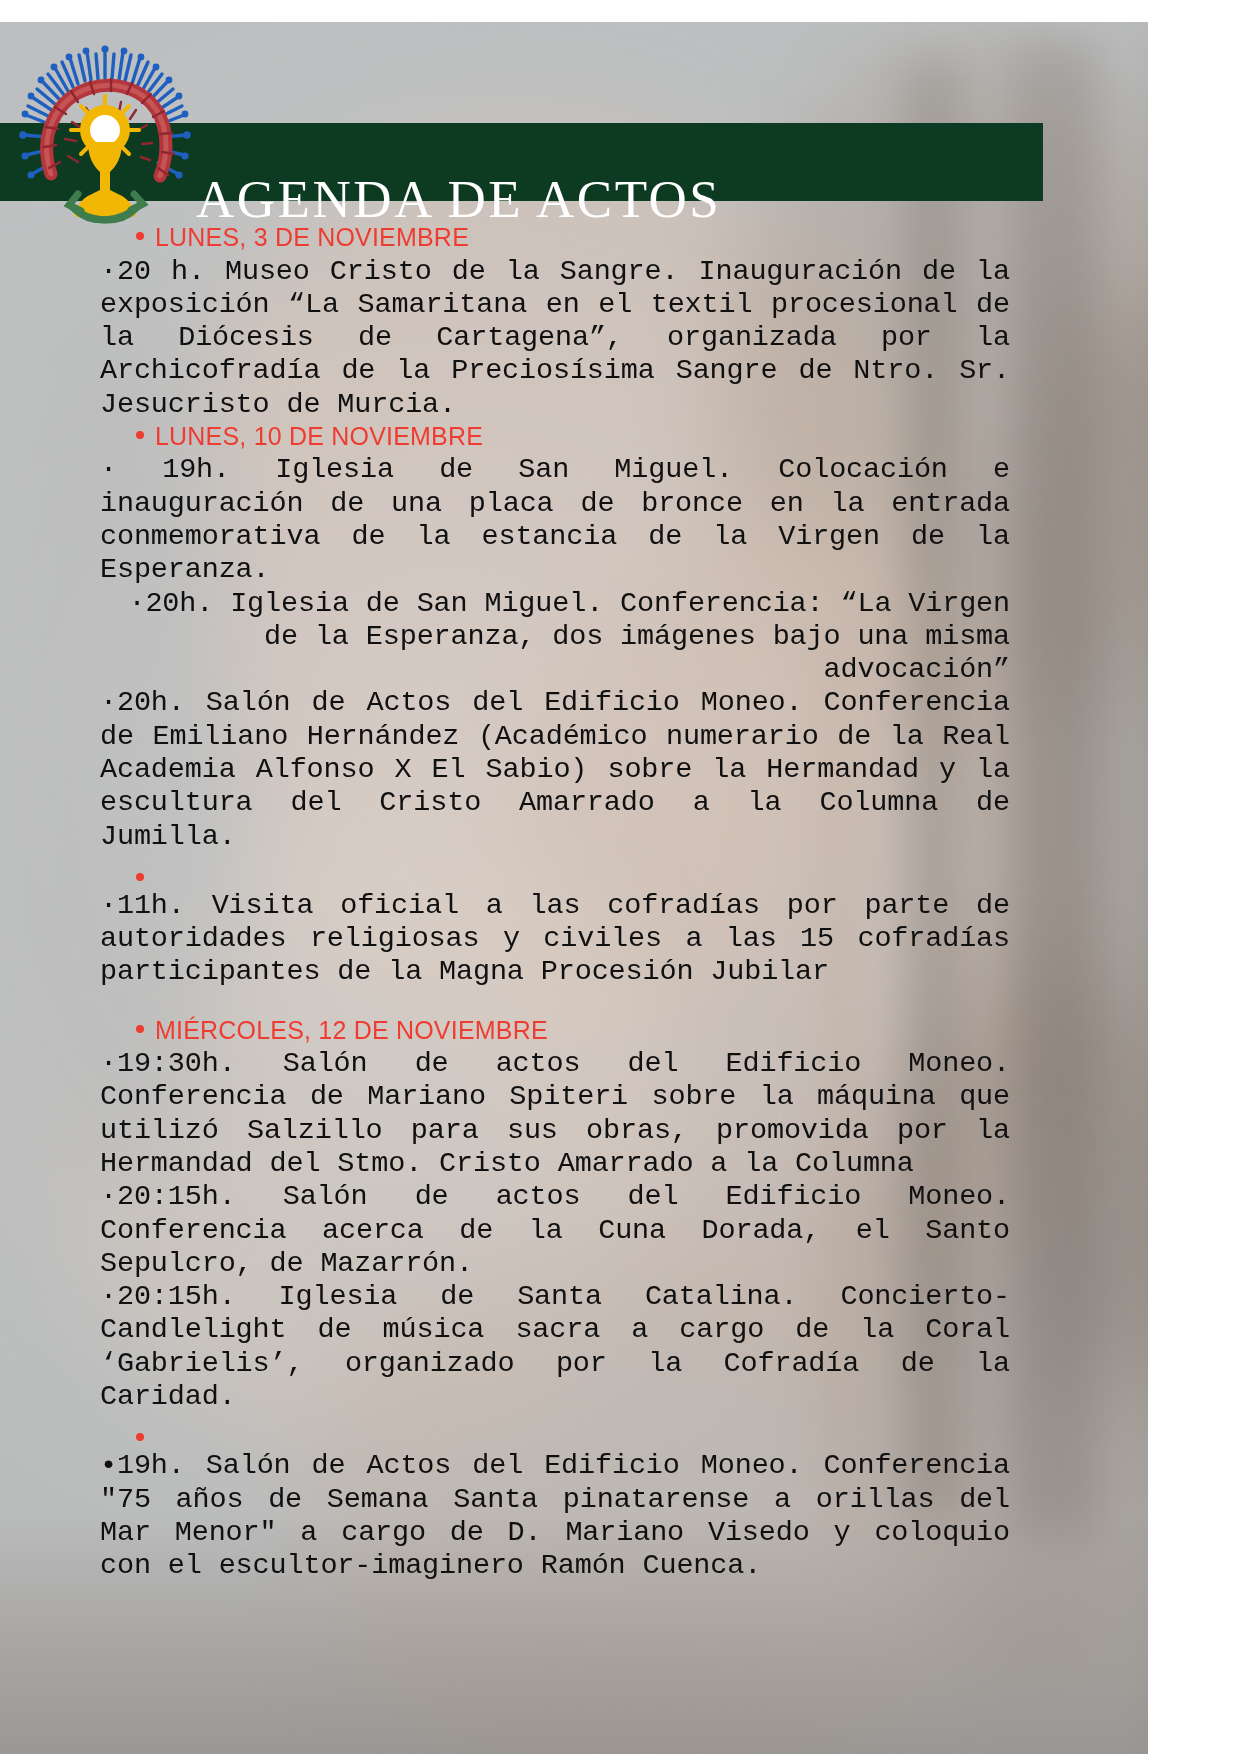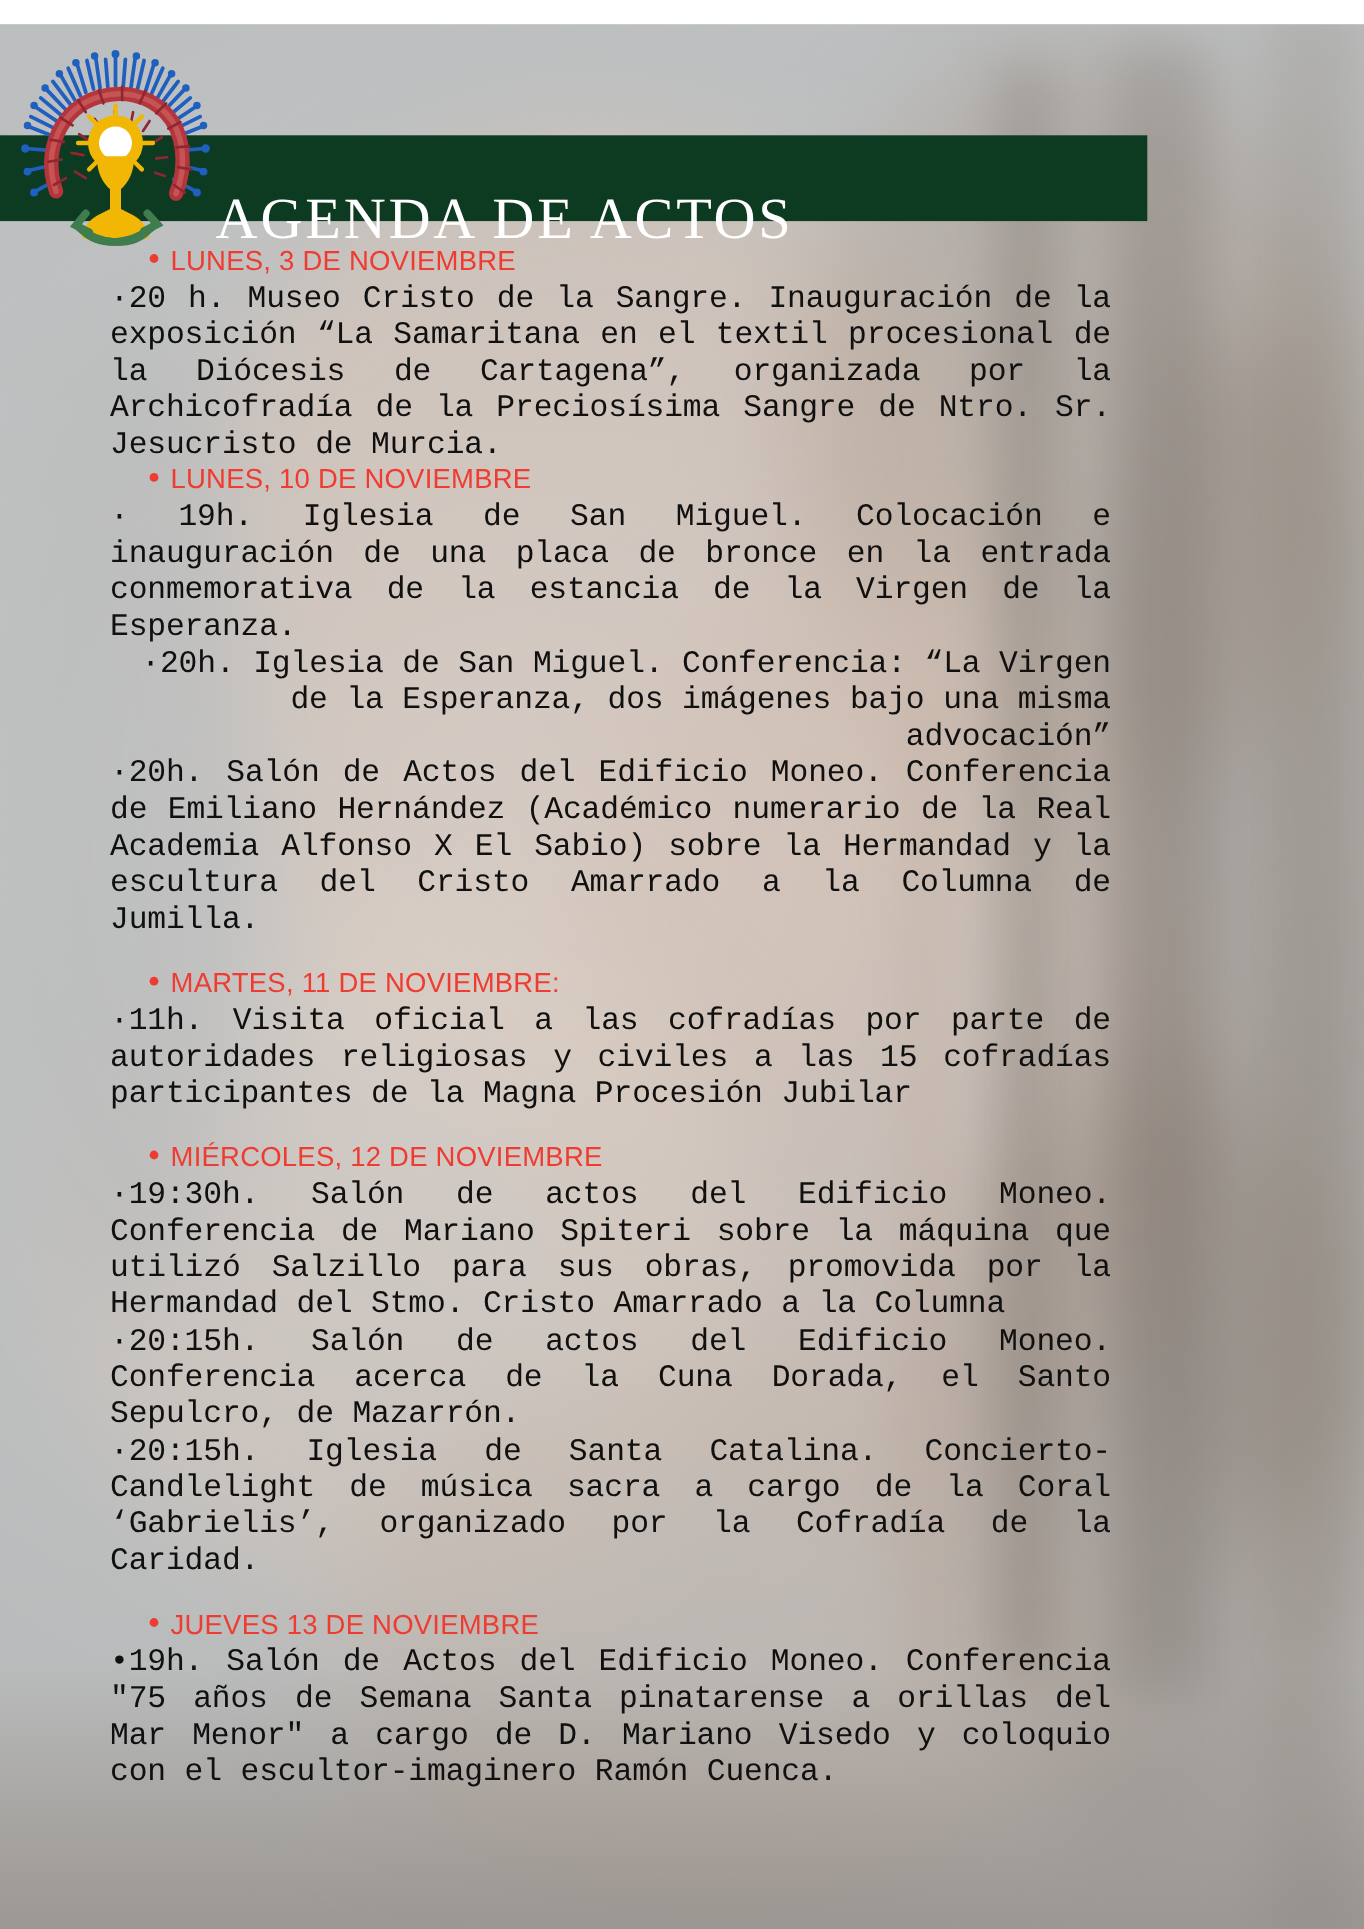--- a/index.html
+++ b/index.html
@@ -8,21 +8,21 @@
     width:1240px;height:1754px;
     background:#ffffff;
     font-family:"Liberation Serif", serif;
     -webkit-font-smoothing:antialiased;
     overflow:hidden;
   }
 
   
   #page{
     position:relative;
-    width:1240px;height:1754px;
+    width:1148px;height:1754px;
     overflow:hidden;
     background:#b9bcbd;
   }
 
   
   #bg-photo{
     position:absolute;inset:0;
     overflow:hidden;
     opacity:1;
   }
@@ -307,21 +307,20 @@
       <p class="entry">· 19h.  Iglesia de San Miguel. Colocación e inauguración de una placa de bronce en la entrada conmemorativa de la estancia de la Virgen de la Esperanza.</p>
       <p class="entry nojust">·20h. Iglesia de San Miguel. Conferencia: “La Virgen de la Esperanza, dos imágenes bajo una misma advocación”</p>
       <p class="entry">·20h. Salón de Actos del Edificio Moneo. Conferencia de Emiliano Hernández (Académico numerario de la Real Academia Alfonso X El Sabio) sobre la Hermandad y la escultura del Cristo Amarrado a la Columna de Jumilla.</p>
     </section>
 
     <div class="gap-md"></div>
 
     <section class="day-block">
       <div class="day-head">
         <span class="bullet"></span>
-        <span class="label">MARTES, 11 DE NOVIEMBRE:</span>
       </div>
       <p class="entry">·11h. Visita oficial a las cofradías por parte de autoridades religiosas y civiles a las 15 cofradías participantes de la Magna Procesión Jubilar</p>
     </section>
 
     <div class="gap-md"></div>
 
     <section class="day-block">
       <div class="day-head">
         <span class="bullet"></span>
         <span class="label">MIÉRCOLES, 12 DE NOVIEMBRE</span>
@@ -329,19 +328,18 @@
       <p class="entry">·19:30h. Salón de actos del Edificio Moneo. Conferencia de Mariano Spiteri sobre la máquina que utilizó Salzillo para sus obras, promovida por la Hermandad del Stmo. Cristo Amarrado a la Columna</p>
       <p class="entry">·20:15h. Salón de actos del Edificio Moneo. Conferencia acerca de la Cuna Dorada, el Santo Sepulcro, de Mazarrón.</p>
       <p class="entry">·20:15h. Iglesia de Santa Catalina. Concierto-Candlelight de música sacra a cargo de la Coral ‘Gabrielis’, organizado por la Cofradía de la Caridad.</p>
     </section>
 
     <div class="gap-md"></div>
 
     <section class="day-block">
       <div class="day-head">
         <span class="bullet"></span>
-        <span class="label">JUEVES 13 DE NOVIEMBRE</span>
       </div>
       <p class="entry">•19h. Salón de Actos del Edificio Moneo. Conferencia "75 años de Semana Santa pinatarense a orillas del Mar Menor" a cargo de D. Mariano Visedo y coloquio con el escultor-imaginero Ramón Cuenca.</p>
     </section>
 
   </div>
 </div>
 
 </body></html>

